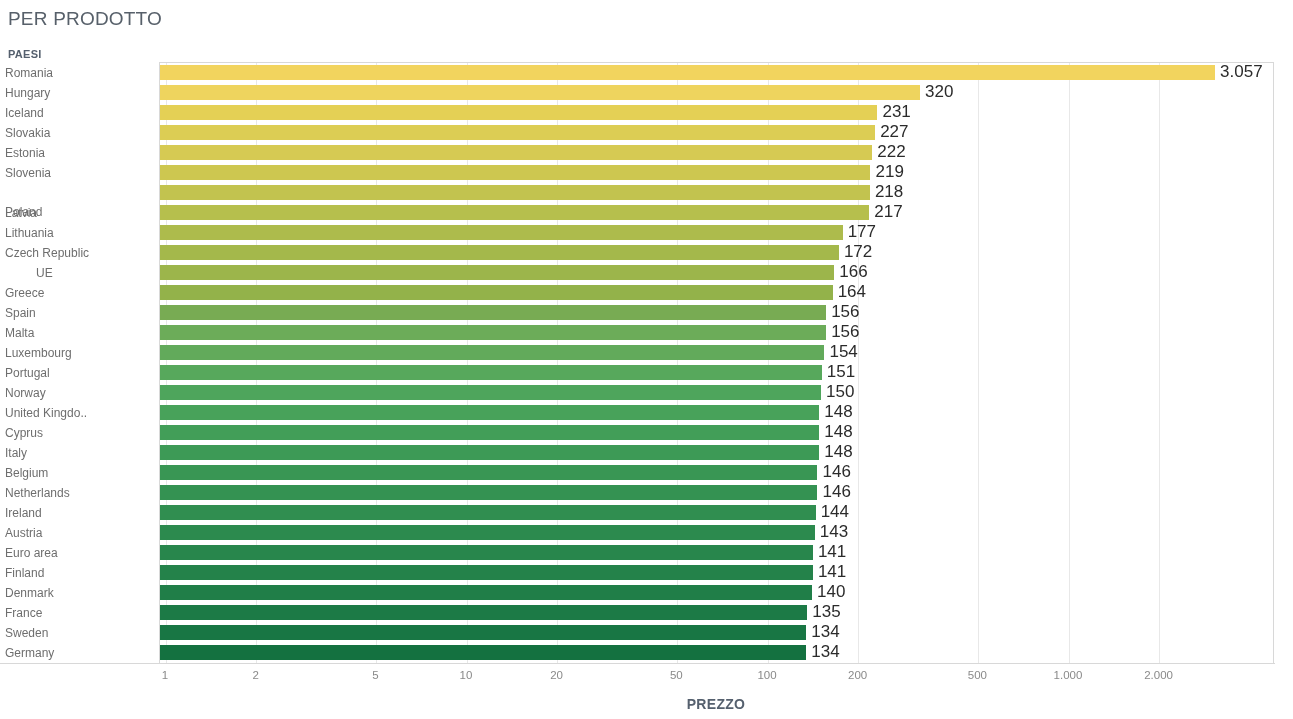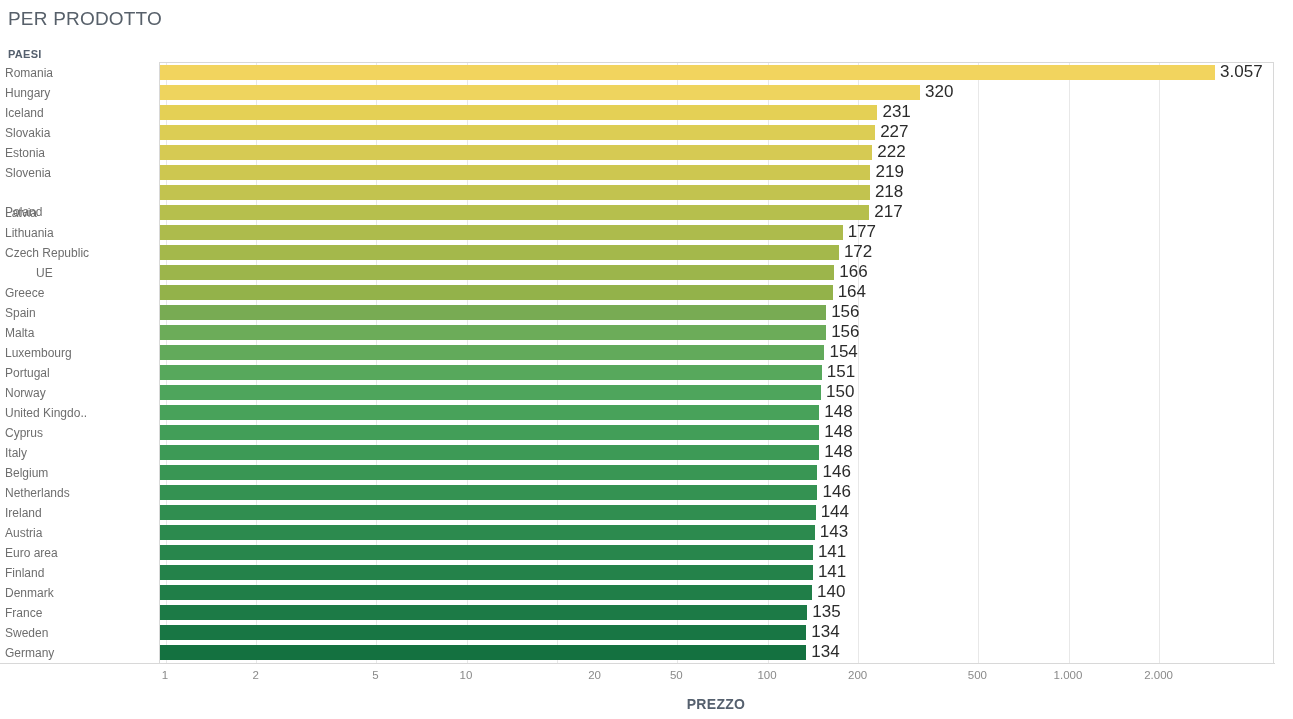--- a/index.html
+++ b/index.html
@@ -320,20 +320,20 @@
     </div>
 </div>
 
 <div id="axis-area">
   <div id="axis-line"></div>
   <div id="axis-title">PREZZO</div>
 <div class="axis-tick-label" style="left: 165px;">1</div>
     <div class="axis-tick-label" style="left: 255.61px;">2</div>
     <div class="axis-tick-label" style="left: 375.39px;">5</div>
     <div class="axis-tick-label" style="left: 466px;">10</div>
-    <div class="axis-tick-label" style="left: 556.61px; margin-left: 38px;">20</div>
+    <div class="axis-tick-label" style="left: 556.61px;">20</div>
     <div class="axis-tick-label" style="left: 676.39px;">50</div>
     <div class="axis-tick-label" style="left: 767px;">100</div>
     <div class="axis-tick-label" style="left: 857.61px;">200</div>
     <div class="axis-tick-label" style="left: 977.39px;">500</div>
     <div class="axis-tick-label" style="left: 1068px;">1.000</div>
     <div class="axis-tick-label" style="left: 1158.61px;">2.000</div>
   </div>
 
 </body></html>

